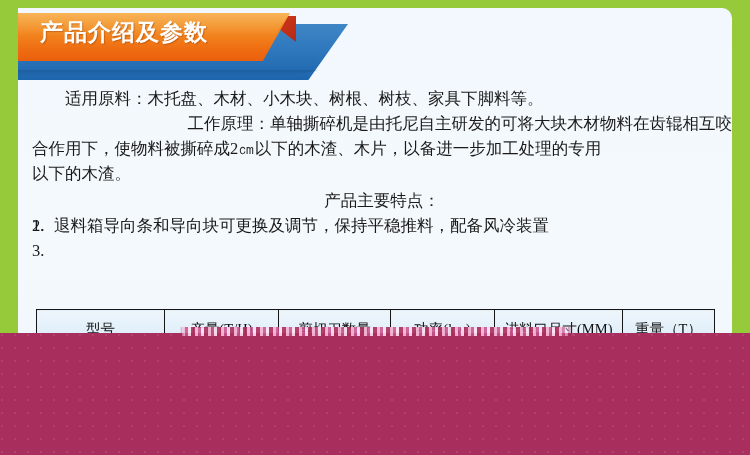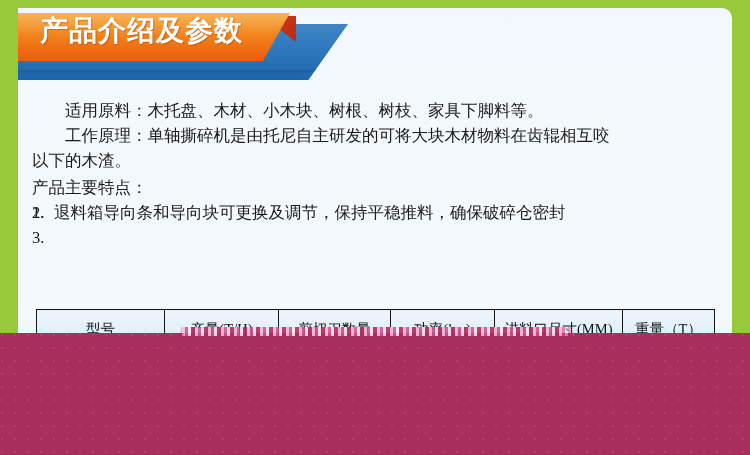--- a/index.html
+++ b/index.html
@@ -88,54 +88,56 @@
     left: 0; top: 0;
     width: 100%; height: 48%;
     background: linear-gradient(to bottom, rgba(255,255,255,.22), rgba(255,255,255,0));
     clip-path: polygon(0 0, 100% 0, 94% 100%, 0 100%);
   }
 
   .banner-title {
     position: absolute;
     left: 22px;
     top: 9px;
-    font-family: Liberation Mono, monospace;
-    font-size: 28px;
+    font-family: Liberation Serif, serif;
+    font-size: 23px;
     font-weight: bold;
     color: #ffffff;
     letter-spacing: 1px;
     line-height: 32px;
     white-space: nowrap;
     text-shadow: 1px 1px 1px rgba(150,60,0,.45);
   }
 
   
   #body-text {
     position: absolute;
     left: 14px;
-    top: 90px;
+    top: 78px;
     width: 700px;
     color: #1a1a1a;
     font-size: 16.5px;
     line-height: 25px;
   }
 
   .para {
     text-indent: 2em;
     white-space: nowrap;
   }
   .para.wrap { white-space: normal; text-indent: 0; }
 
   .para-2 {
     text-indent: 2em;
+    text-align: right;
   }
 
   .feature-head {
     margin-top: 2px;
     white-space: nowrap;
+    text-align: center;
   }
 
   ol.features {
     list-style: none;
     margin: 0;
     padding: 0;
   }
   ol.features li {
     white-space: nowrap;
     padding-left: 22px;
@@ -232,31 +234,32 @@
       <div class="ribbon-fold"></div>
       <div class="ribbon-orange">
         <div class="ribbon-orange-gloss"></div>
       </div>
       <div class="banner-title">产品介绍及参数</div>
     </div>
 
     <div id="body-text">
       <div class="para">适用原料：木托盘、木材、小木块、树根、树枝、家具下脚料等。</div>
       <div class="para para-2">工作原理：单轴撕碎机是由托尼自主研发的可将大块木材物料在齿辊相互咬</div>
+      <div class="para wrap">合作用下，使物料被撕碎成2㎝以下的木渣、木片，以备进一步加工处理的专用</div>
       <div class="para wrap">以下的木渣。</div>
 
       <div class="feature-head">产品主要特点：</div>
 
       <ol class="features">
         <li>
           <span class="num">1.</span>
         </li>
         <li>
           <span class="num">2.</span>
-          <span>退料箱导向条和导向块可更换及调节，保持平稳推料，确保破碎仓密封</span>
+          <span>退料箱导向条和导向块可更换及调节，保持平稳推料，配备风冷装置</span>
         </li>
         <li>
           <span class="num">3.</span>
         </li>
       </ol>
     </div>
 
     <table id="spec-table">
       <colgroup>
         <col style="width:128px">

